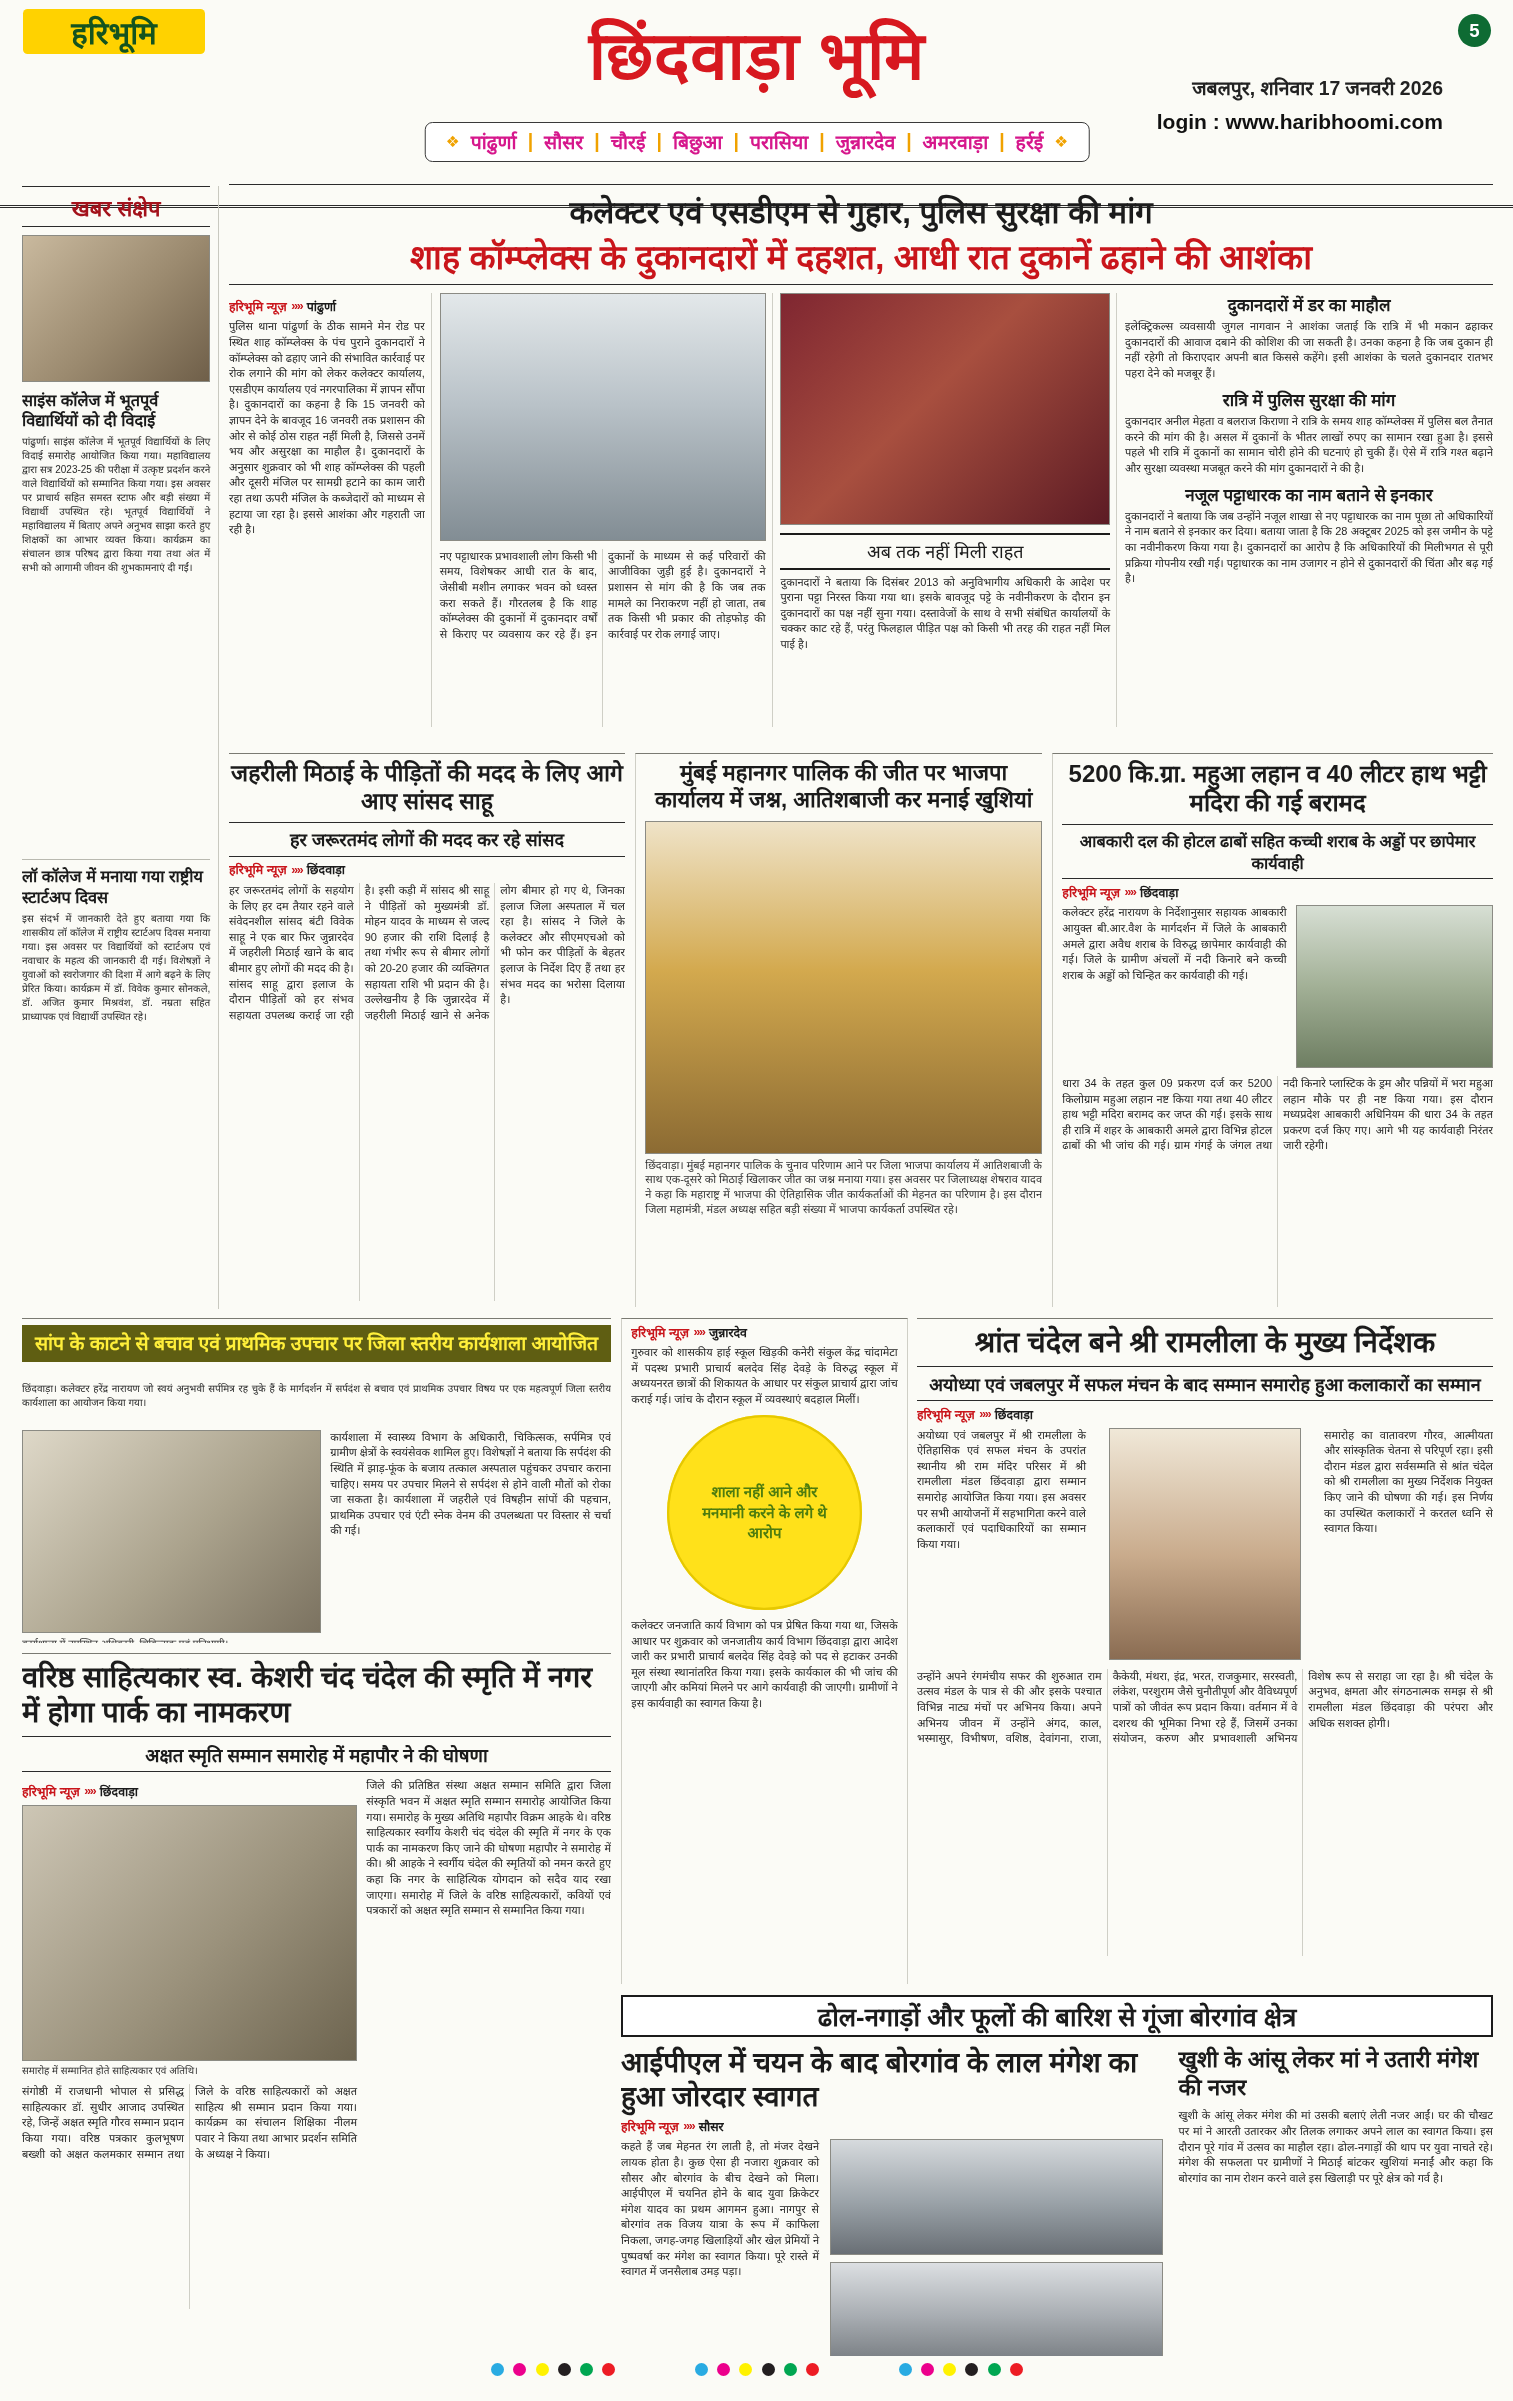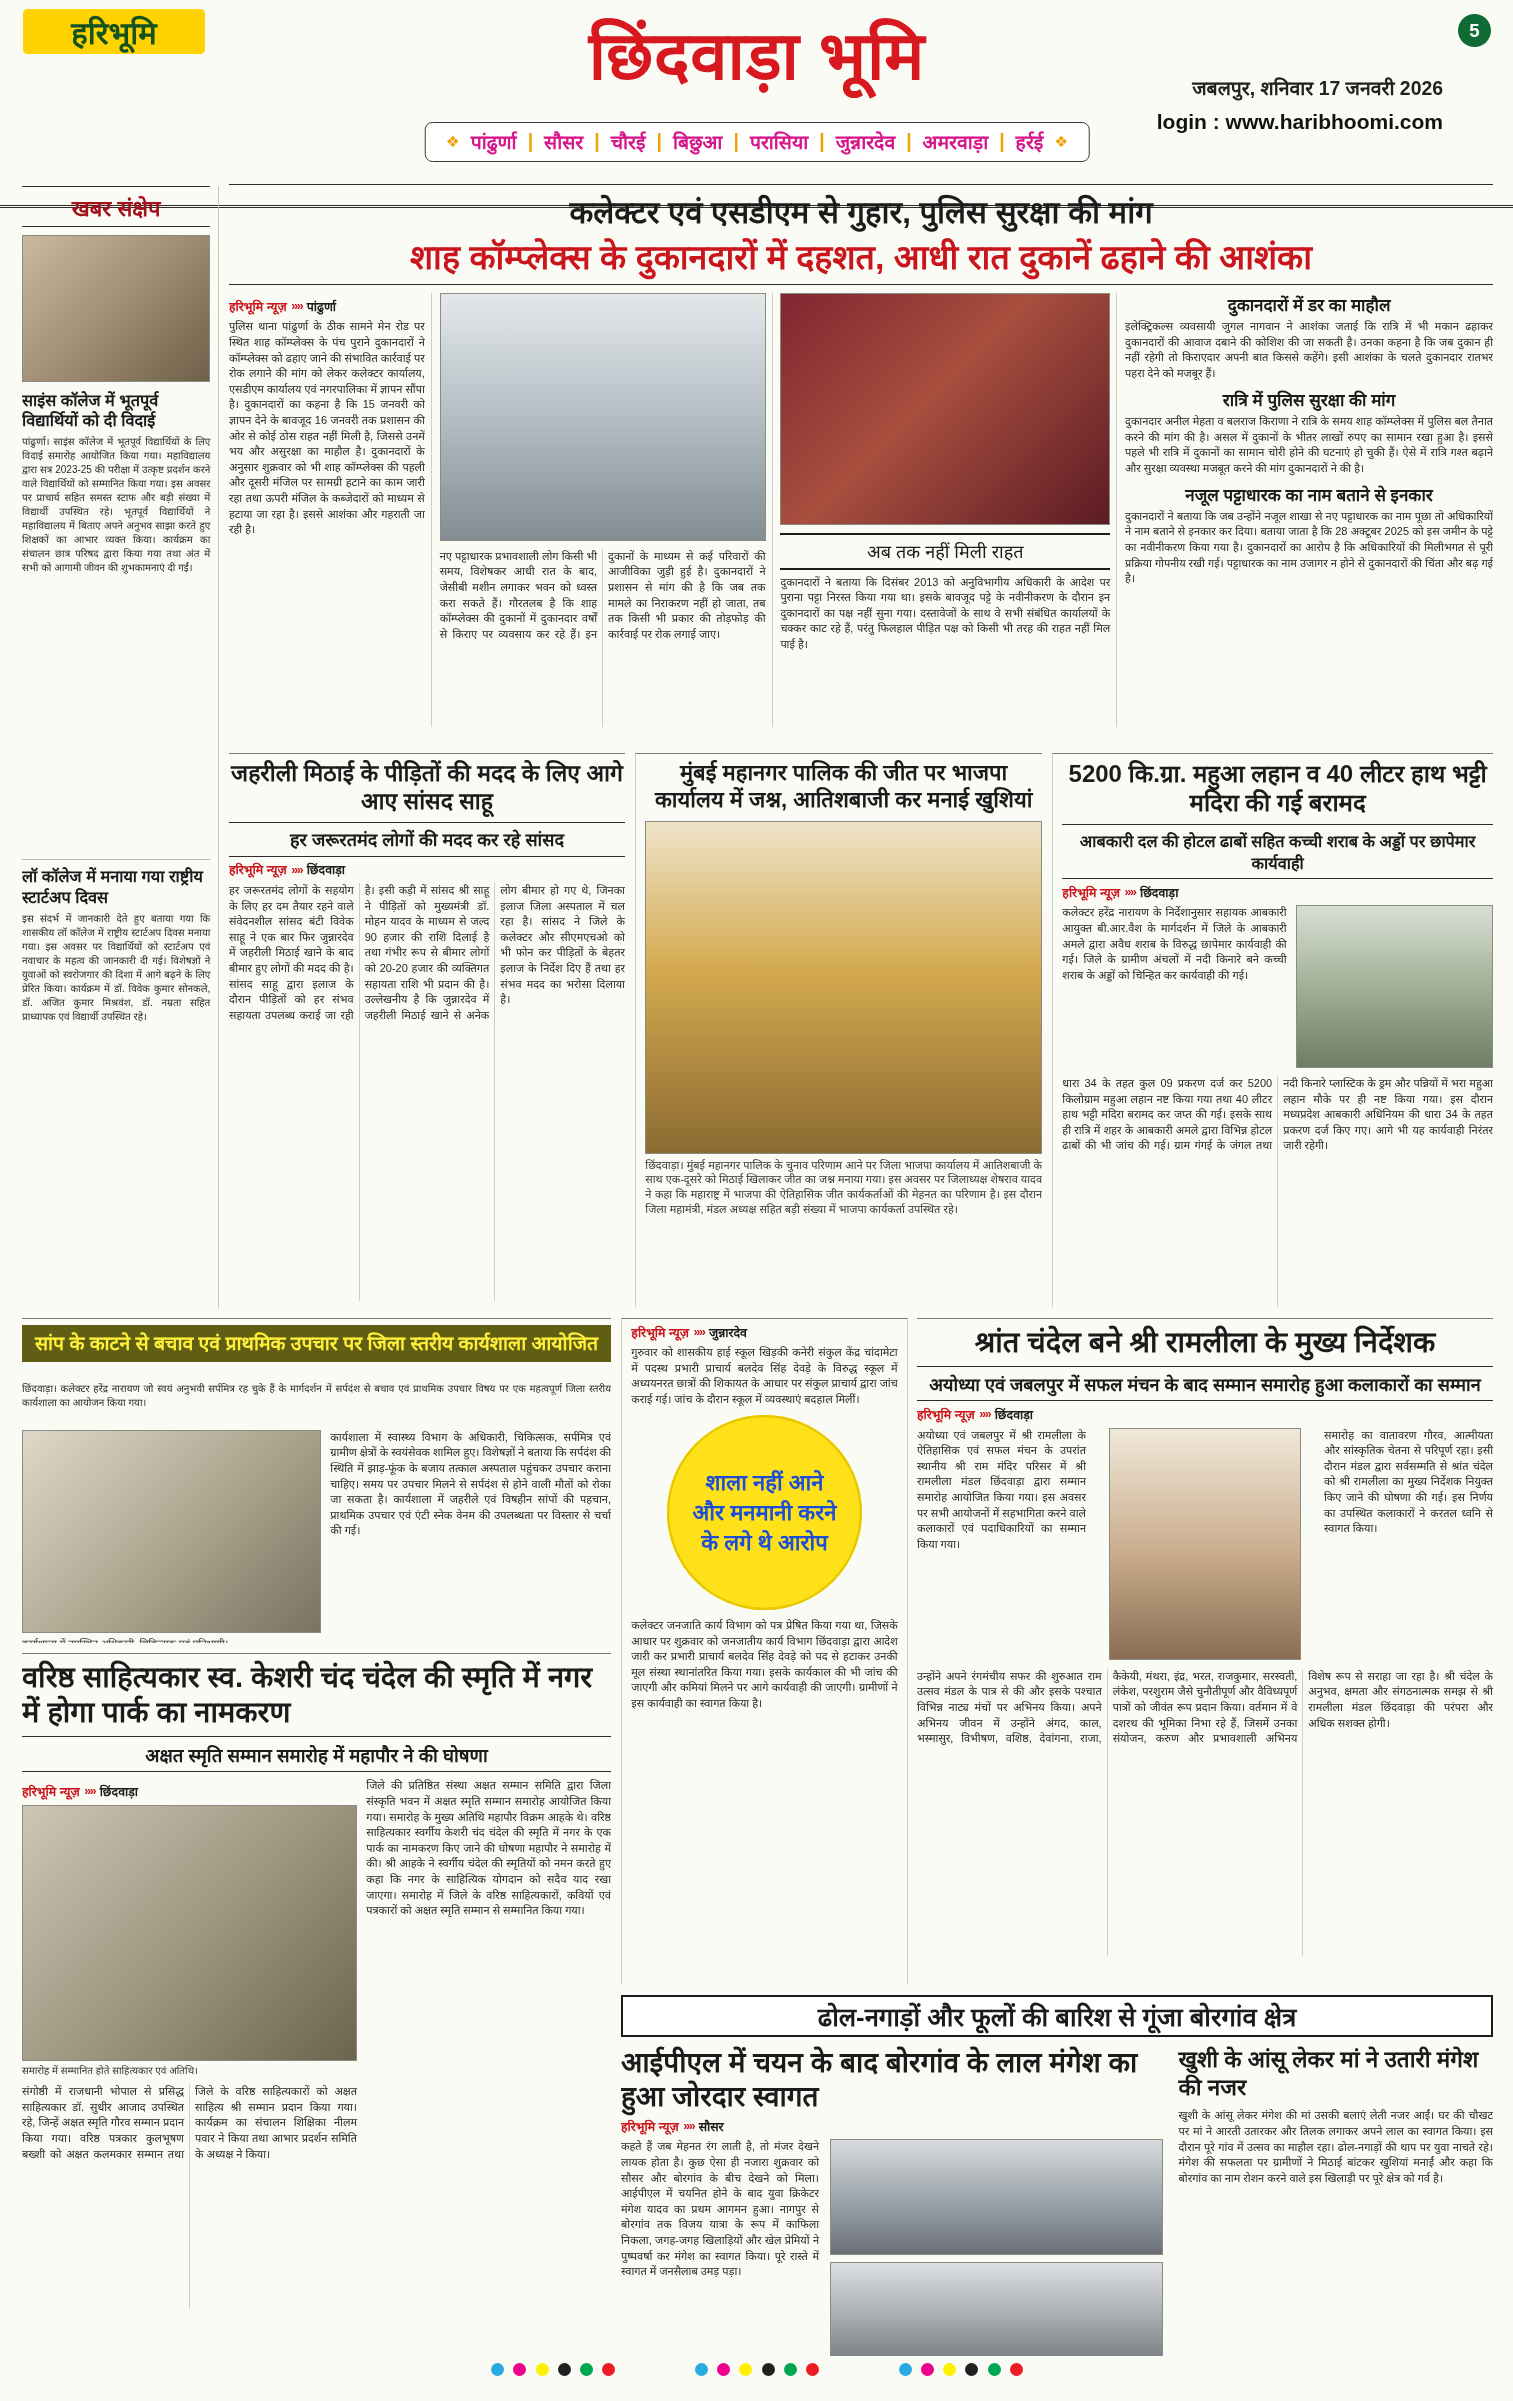--- a/index.html
+++ b/index.html
@@ -59,21 +59,21 @@
   .boxhead{border-top:2.3px solid #1b1b1b;border-bottom:2.3px solid #1b1b1b;font-size:18px;font-weight:normal;
            text-align:center;padding:4.6px 1.5px;margin:7.7px 0 4.6px}
   
   .h-md{font-size:23px;font-weight:bold;text-align:center;line-height:1.2}
   .band-top{border-top:1.5px solid #7a7a72;padding-top:6.2px}
   
   .olive{background:#5f5e12;color:#ffef3a;font-weight:bold;font-size:19.4px;text-align:center;padding:6.2px 7.7px;line-height:1.25}
   
   .ycircle{width:195px;height:195px;border-radius:50%;background:#ffe11a;margin:7.7px auto;display:flex;
            align-items:center;justify-content:center;text-align:center;padding:23px;font-weight:bold;
-           color:#1d4ed8;font-size:22px;line-height:1.35;box-shadow:0 0 0 2.3px #e6c800 inset}
+           color:#4d7c0f;font-size:15px;line-height:1.35;box-shadow:0 0 0 2.3px #e6c800 inset}
   
   .banner{border:2.3px double #1b1b1b;display:flex;align-items:center;justify-content:center;height:42px;
           font-size:25.6px;font-weight:bold;background:#fff}
   .dotrow{position:absolute;left:0;right:0;top:2363px;display:flex;justify-content:center;align-items:center;gap:9.3px}
   .dot{width:13px;height:13px;border-radius:50%;display:inline-block}
   .hrule{border-top:0.8px solid #b9b9b0}
 </style>
 </head>
 <body>
 

